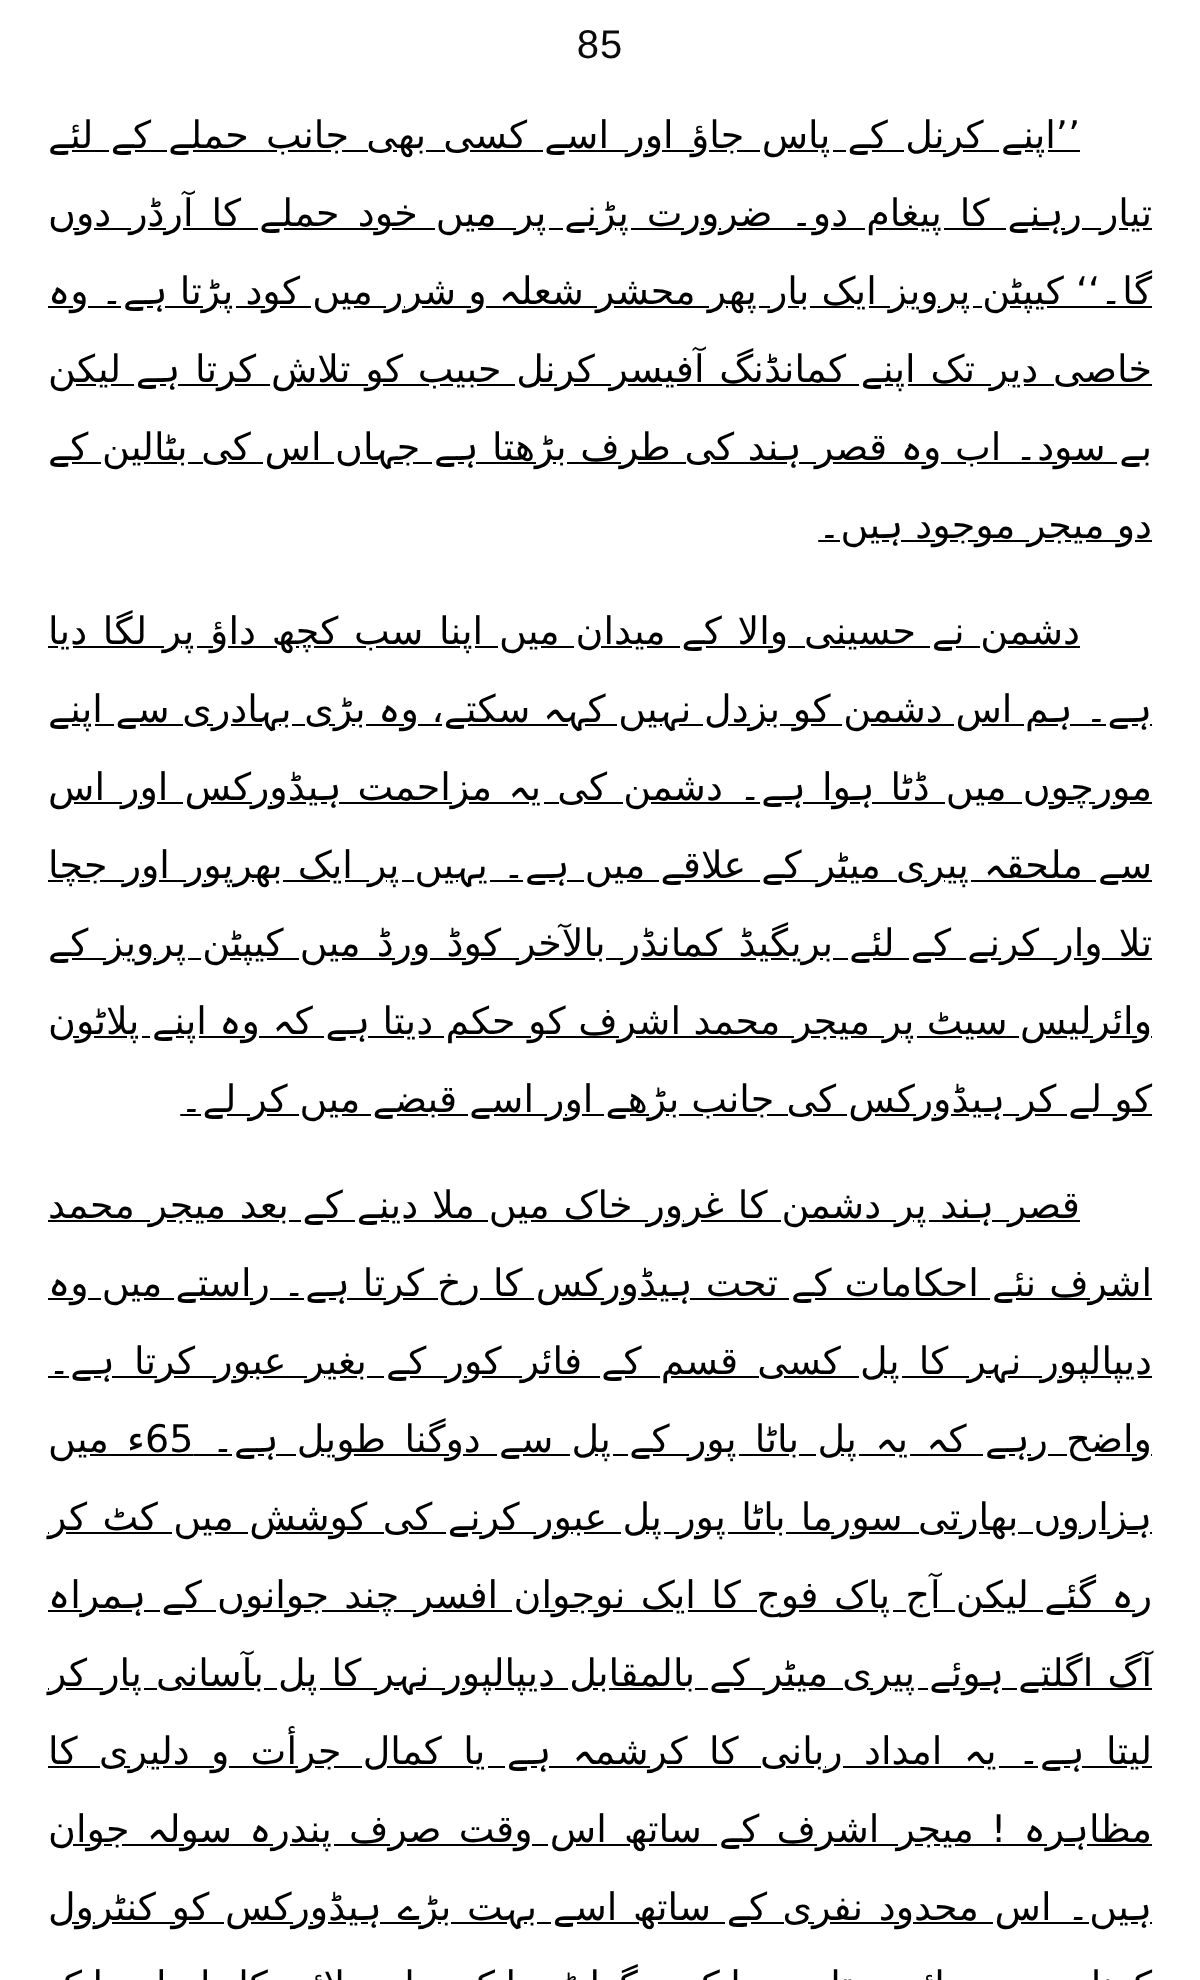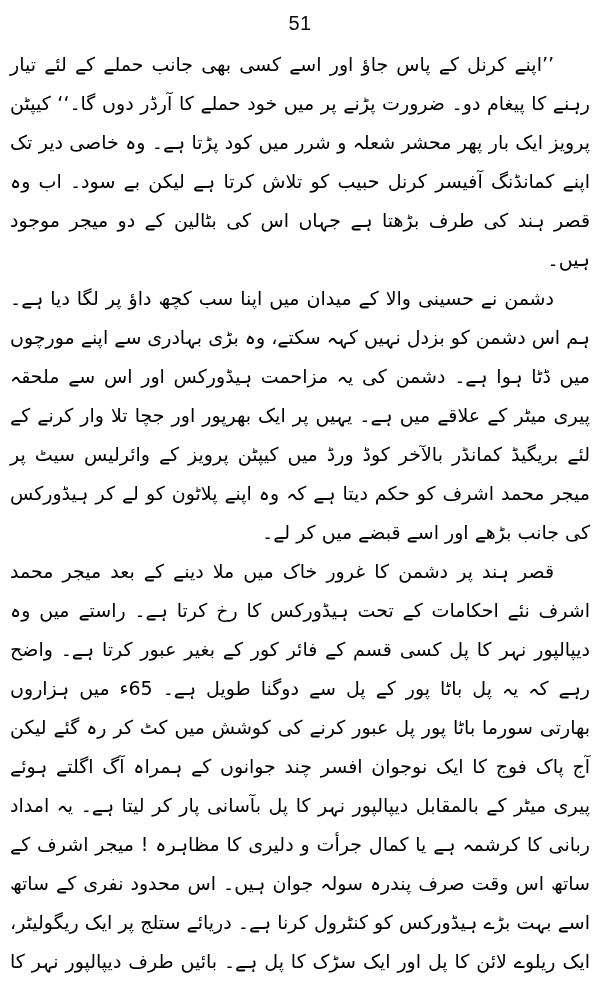--- a/index.html
+++ b/index.html
@@ -33,31 +33,32 @@
   }
   .text-body {
     direction: rtl;
     unicode-bidi: embed;
     text-align: justify;
     font-size: 19px;
     line-height: 39px;
     color: #000000;
   }
   .para {
-    margin: 0;
+    margin: 14px;
     padding: 0;
     text-indent: 36px; 
+    text-decoration: underline;
   }
 </style>
 </head>
 <body>
 
 <div class="page">
   <header class="page-header">
-    <span class="page-number">51</span>
+    <span class="page-number">85</span>
   </header>
 
   <main class="text-body" dir="rtl">
     <p class="para">’’اپنے کرنل کے پاس جاؤ اور اسے کسی بھی جانب حملے کے لئے تیار رہنے کا پیغام دو۔ ضرورت پڑنے پر میں خود حملے کا آرڈر دوں گا۔‘‘ کیپٹن پرویز ایک بار پھر محشر شعلہ و شرر میں کود پڑتا ہے۔ وہ خاصی دیر تک اپنے کمانڈنگ آفیسر کرنل حبیب کو تلاش کرتا ہے لیکن بے سود۔ اب وہ قصر ہند کی طرف بڑھتا ہے جہاں اس کی بٹالین کے دو میجر موجود ہیں۔</p>
     <p class="para">دشمن نے حسینی والا کے میدان میں اپنا سب کچھ داؤ پر لگا دیا ہے۔ ہم اس دشمن کو بزدل نہیں کہہ سکتے، وہ بڑی بہادری سے اپنے مورچوں میں ڈٹا ہوا ہے۔ دشمن کی یہ مزاحمت ہیڈورکس اور اس سے ملحقہ پیری میٹر کے علاقے میں ہے۔ یہیں پر ایک بھرپور اور جچا تلا وار کرنے کے لئے بریگیڈ کمانڈر بالآخر کوڈ ورڈ میں کیپٹن پرویز کے وائرلیس سیٹ پر میجر محمد اشرف کو حکم دیتا ہے کہ وہ اپنے پلاٹون کو لے کر ہیڈورکس کی جانب بڑھے اور اسے قبضے میں کر لے۔</p>
     <p class="para">قصر ہند پر دشمن کا غرور خاک میں ملا دینے کے بعد میجر محمد اشرف نئے احکامات کے تحت ہیڈورکس کا رخ کرتا ہے۔ راستے میں وہ دیپالپور نہر کا پل کسی قسم کے فائر کور کے بغیر عبور کرتا ہے۔ واضح رہے کہ یہ پل باٹا پور کے پل سے دوگنا طویل ہے۔ 65ء میں ہزاروں بھارتی سورما باٹا پور پل عبور کرنے کی کوشش میں کٹ کر رہ گئے لیکن آج پاک فوج کا ایک نوجوان افسر چند جوانوں کے ہمراہ آگ اگلتے ہوئے پیری میٹر کے بالمقابل دیپالپور نہر کا پل بآسانی پار کر لیتا ہے۔ یہ امداد ربانی کا کرشمہ ہے یا کمال جرأت و دلیری کا مظاہرہ ! میجر اشرف کے ساتھ اس وقت صرف پندرہ سولہ جوان ہیں۔ اس محدود نفری کے ساتھ اسے بہت بڑے ہیڈورکس کو کنٹرول کرنا ہے۔ دریائے ستلج پر ایک ریگولیٹر، ایک ریلوے لائن کا پل اور ایک سڑک کا پل ہے۔ بائیں طرف دیپالپور نہر کا دہانہ ہے۔ اس پر بھی ریگولیٹر بنا ہوا ہے۔ دائیں طرف نشیب میں بھارتیوں کا وہ دفاعی حلقہ ہے جسے پیری میٹر کے نام سے موسوم کیا جاتا ہے۔ میجر اشرف زمینی صورتحال کا جائزہ لینے کے بعد اپنے جوانوں کو بلندی پر پوزیشنوں میں بٹھاتا ہے۔ صوبیدار منظور سڑک کے ساتھ دائیں جانب کے مورچوں پر فائر کرتا ہے۔ ہیڈورکس کے منہ پر ایک سنتری پوسٹ میں سپاہی رمضان راکٹ لانچر کے ساتھ چاق و چوبند کھڑا ہو جاتا ہے۔ ساتھ ہی پیری میٹر میں اترنے والی سیڑھیوں کے ساتھ ایک سپاہی برین گن نصب کر دیتا ہے۔ چند جوان دیپالپور نہر کے ریگولیٹر پر پوزیشن لے لیتے ہیں۔ اس طرح رات بھر دشمن کے فرار کا راستہ بند رکھا جاتا ہے۔</p>
   </main>
 </div>
 
 </body></html>

